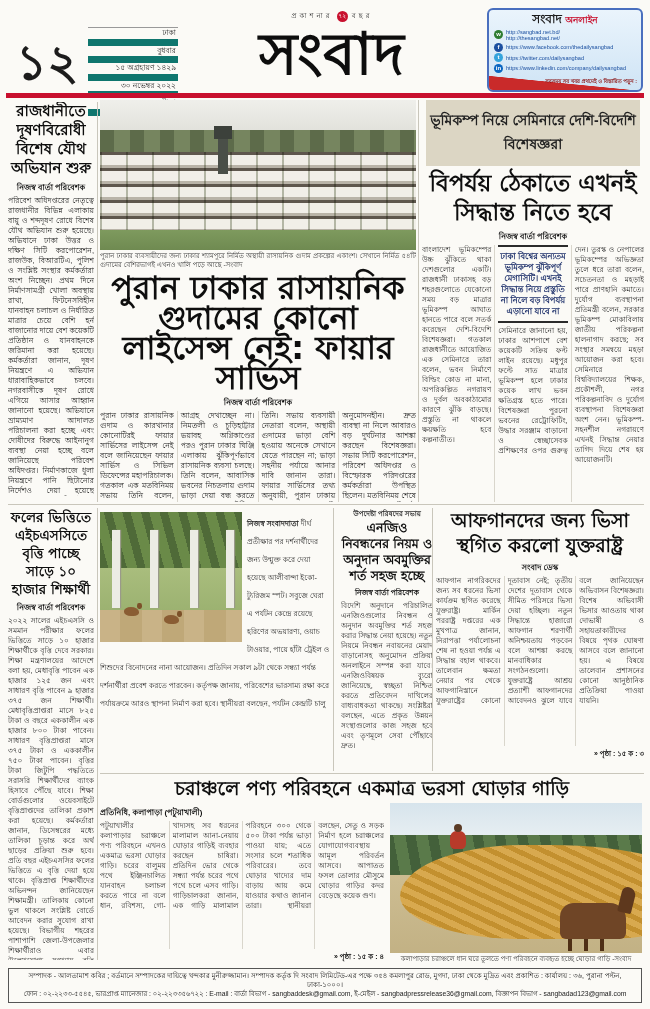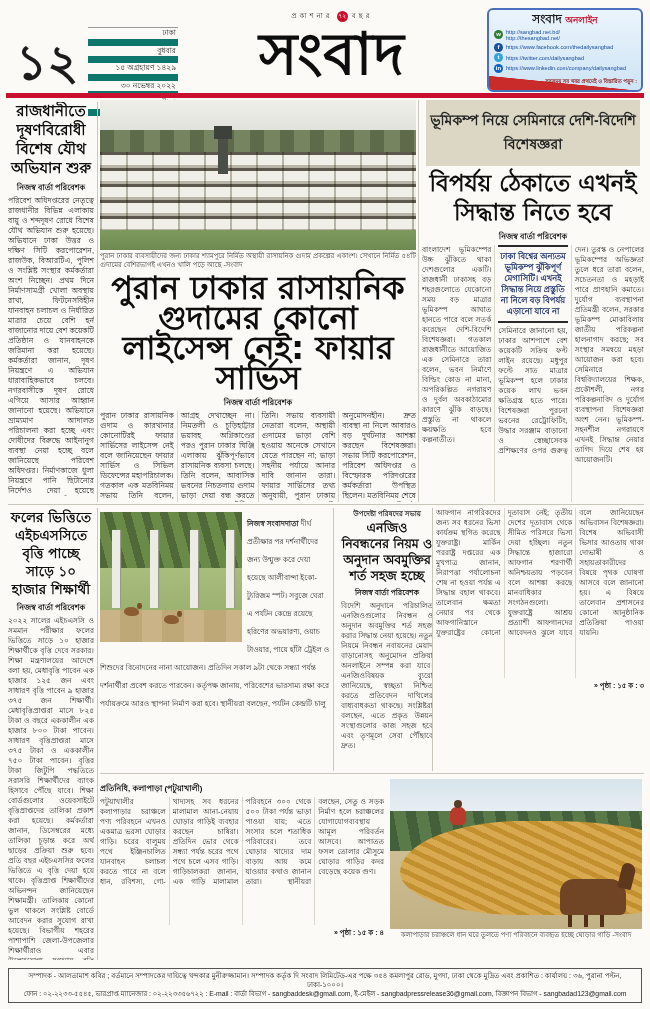--- a/index.html
+++ b/index.html
@@ -217,27 +217,30 @@
   <div class="art" style="left:341px; top:508px; width:92px; height:263px;">
     <div style="font-size:7px; font-weight:bold; text-align:center; color:#333;">উপদেষ্টা পরিষদের সভায়</div>
     <div class="hl" style="font-size:12.5px; line-height:16px;">এনজিও নিবন্ধনের নিয়ম ও অনুদান অবমুক্তির শর্ত সহজ হচ্ছে</div>
     <div class="byline ctr" style="font-size:7.5px;">নিজস্ব বার্তা পরিবেশক</div>
     <div class="bodytxt" style="height:150px; font-size:7.3px;">বিদেশি অনুদানে পরিচালিত এনজিওগুলোর নিবন্ধন ও অনুদান অবমুক্তির শর্ত সহজ করার সিদ্ধান্ত নেয়া হয়েছে। নতুন নিয়মে নিবন্ধন নবায়নের মেয়াদ বাড়ানোসহ অনুমোদন প্রক্রিয়া অনলাইনে সম্পন্ন করা যাবে। এনজিওবিষয়ক ব্যুরো জানিয়েছে, স্বচ্ছতা নিশ্চিত করতে প্রতিবেদন দাখিলের বাধ্যবাধকতা থাকছে। সংশ্লিষ্টরা বলছেন, এতে প্রকৃত উন্নয়ন সংস্থাগুলোর কাজ সহজ হবে এবং তৃণমূলে সেবা পৌঁছাবে দ্রুত।</div>
   </div>
 
   <div class="divider" style="left:432px; top:508px; width:1px; height:263px;"></div>
 
   <div class="art" style="left:436px; top:508px; width:208px; height:263px;">
+    <div class="hl" style="font-size:19px; line-height:25px;">আফগানদের জন্য ভিসা স্থগিত করলো যুক্তরাষ্ট্র</div>
+    <div class="byline ctr">সংবাদ ডেস্ক</div>
     <div class="bodytxt cols3" style="height:170px; font-size:7.3px;">আফগান নাগরিকদের জন্য সব ধরনের ভিসা কার্যক্রম স্থগিত করেছে যুক্তরাষ্ট্র। মার্কিন পররাষ্ট্র দপ্তরের এক মুখপাত্র জানান, নিরাপত্তা পর্যালোচনা শেষ না হওয়া পর্যন্ত এ সিদ্ধান্ত বহাল থাকবে। তালেবান ক্ষমতা নেয়ার পর থেকে আফগানিস্তানে যুক্তরাষ্ট্রের কোনো দূতাবাস নেই; তৃতীয় দেশের দূতাবাস থেকে সীমিত পরিসরে ভিসা দেয়া হচ্ছিল। নতুন সিদ্ধান্তে হাজারো আফগান শরণার্থী অনিশ্চয়তায় পড়বেন বলে আশঙ্কা করছে মানবাধিকার সংগঠনগুলো। যুক্তরাষ্ট্রে আশ্রয় প্রত্যাশী আফগানদের আবেদনও ঝুলে যাবে বলে জানিয়েছেন অভিবাসন বিশেষজ্ঞরা। বিশেষ অভিবাসী ভিসার আওতায় থাকা দোভাষী ও সহায়তাকারীদের বিষয়ে পৃথক ঘোষণা আসবে বলে জানানো হয়। এ বিষয়ে তালেবান প্রশাসনের কোনো আনুষ্ঠানিক প্রতিক্রিয়া পাওয়া যায়নি।</div>
     <div class="jump">» পৃষ্ঠা : ১৫ ক : ৩</div>
   </div>
 
   <div class="divider" style="left:100px; top:773px; width:544px; height:1px;"></div>
 
   <div class="art" style="left:100px; top:776px; width:544px; height:190px;">
+    <div class="hl" style="font-size:19px; line-height:24px;">চরাঞ্চলে পণ্য পরিবহনে একমাত্র ভরসা ঘোড়ার গাড়ি</div>
     <div style="display:flex; gap:6px; margin-top:3px;">
       <div style="width:284px;">
         <div class="byline">প্রতিনিধি, কলাপাড়া (পটুয়াখালী)</div>
         <div class="bodytxt cols4" style="height:128px; font-size:7.3px;">পটুয়াখালীর কলাপাড়ার চরাঞ্চলে পণ্য পরিবহনে এখনও একমাত্র ভরসা ঘোড়ার গাড়ি। চরের বালুময় পথে ইঞ্জিনচালিত যানবাহন চলাচল করতে পারে না বলে ধান, রবিশস্য, গো-খাদ্যসহ সব ধরনের মালামাল আনা-নেয়ায় ঘোড়ার গাড়িই ব্যবহার করছেন চাষিরা। প্রতিদিন ভোর থেকে সন্ধ্যা পর্যন্ত চরের পথে পথে চলে এসব গাড়ি। গাড়িচালকরা জানান, এক গাড়ি মালামাল পরিবহনে ৩০০ থেকে ৫০০ টাকা পর্যন্ত ভাড়া পাওয়া যায়; এতে সংসার চলে শতাধিক পরিবারের। তবে ঘোড়ার খাদ্যের দাম বাড়ায় আয় কমে যাওয়ার কথাও জানান তারা। স্থানীয়রা বলছেন, সেতু ও সড়ক নির্মাণ হলে চরাঞ্চলের যোগাযোগব্যবস্থায় আমূল পরিবর্তন আসবে। আপাতত ফসল তোলার মৌসুমে ঘোড়ার গাড়ির কদর বেড়েছে কয়েক গুণ।</div>
         <div class="jump">» পৃষ্ঠা : ১৫ ক : ৪</div>
       </div>
       <div style="width:252px;">
         <div class="photo" style="height:150px;">
           <div class="p3-sky"></div>
           <div class="p3-trees"></div>

